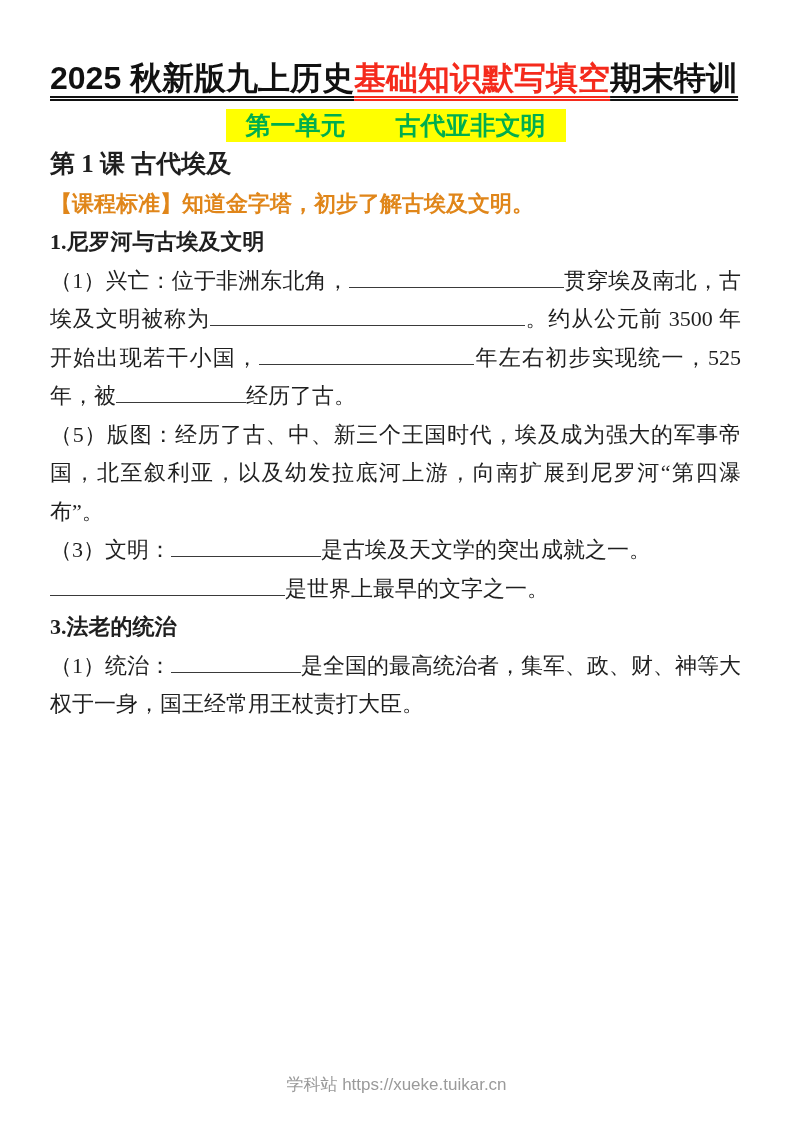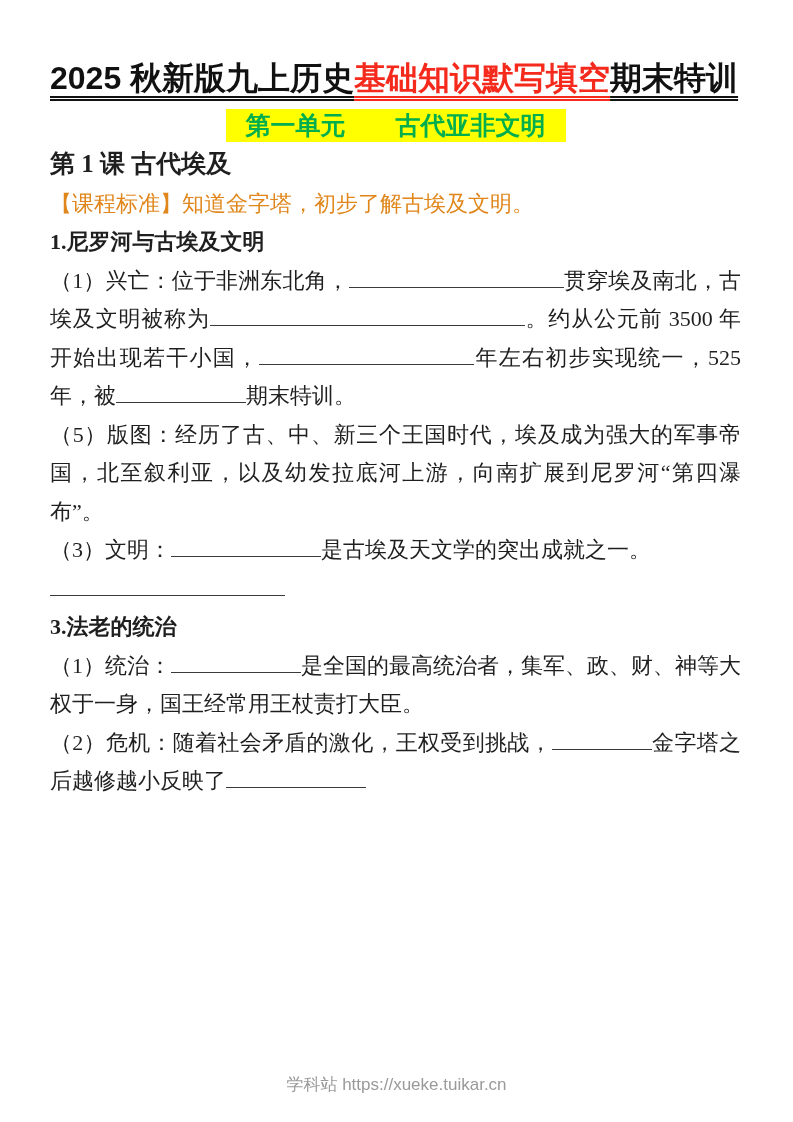--- a/index.html
+++ b/index.html
@@ -43,21 +43,21 @@
   .lesson-heading {
     font-weight: bold;
     font-size: 25px;
     line-height: 40px;
     color: var(--body-text);
     margin-top: 2px;
   }
   .lesson + .lesson { margin-top: 28px; }
   .standard {
     color: var(--standard-text);
-    font-weight: normal;
+    font-weight: bold;
     font-size: 22px;
     line-height: 39px;
   }
   .para {
     margin: 0;
     font-size: 22px;
     line-height: 38.5px;
     text-align: justify;
     color: var(--body-text);
   }
@@ -87,25 +87,24 @@
 
   <div class="unit-row">
     <span class="unit-banner">第一单元　　古代亚非文明</span>
   </div>
 
   <div id="lessons">
       <div class="lesson">
         <div class="lesson-heading">第 1 课 古代埃及</div>
         <div class="standard">【课程标准】知道金字塔，初步了解古埃及文明。</div>
         <p class="para"><span class="bold">1.尼罗河与古埃及文明</span></p>
-        <p class="para"><span>（1）兴亡：位于非洲东北角，</span><span class="blank" style="width: 215px;"></span><span>贯穿埃及南北，古埃及文明被称为</span><span class="blank" style="width: 315px;"></span><span>。约从公元前 3500 年开始出现若干小国，</span><span class="blank" style="width: 215px;"></span><span>年左右初步实现统一，525 年，被</span><span class="blank" style="width: 130px;"></span><span>期末特训。</span></p>
+        <p class="para"><span>（1）兴亡：位于非洲东北角，</span><span class="blank" style="width: 215px;"></span><span>贯穿埃及南北，古埃及文明被称为</span><span class="blank" style="width: 315px;"></span><span>。约从公元前 3500 年开始出现若干小国，</span><span class="blank" style="width: 215px;"></span><span>年左右初步实现统一，525 年，被</span><span class="blank" style="width: 130px;"></span><span>经历了古。</span></p>
         <p class="para"><span>（5）版图：经历了古、中、新三个王国时代，埃及成为强大的军事帝国，北至叙利亚，以及幼发拉底河上游，向南扩展到尼罗河“第四瀑布”。</span></p>
         <p class="para"><span>（3）文明：</span><span class="blank" style="width: 150px;"></span><span>是古埃及天文学的突出成就之一。</span></p>
-        <p class="para"><span class="blank" style="width: 235px;"></span></p>
+        <p class="para"><span class="blank" style="width: 235px;"></span><span>是世界上最早的文字之一。</span></p>
         <p class="para"><span class="bold">3.法老的统治</span></p>
         <p class="para"><span>（1）统治：</span><span class="blank" style="width: 130px;"></span><span>是全国的最高统治者，集军、政、财、神等大权于一身，国王经常用王杖责打大臣。</span></p>
-        <p class="para"><span>（2）危机：随着社会矛盾的激化，王权受到挑战，</span><span class="blank" style="width: 100px;"></span><span>金字塔之后越修越小反映了</span><span class="blank" style="width: 140px;"></span></p>
       </div>
     </div>
 
 </div>
 
 <div class="footer">学科站 https://xueke.tuikar.cn</div>
 
 </body></html>

